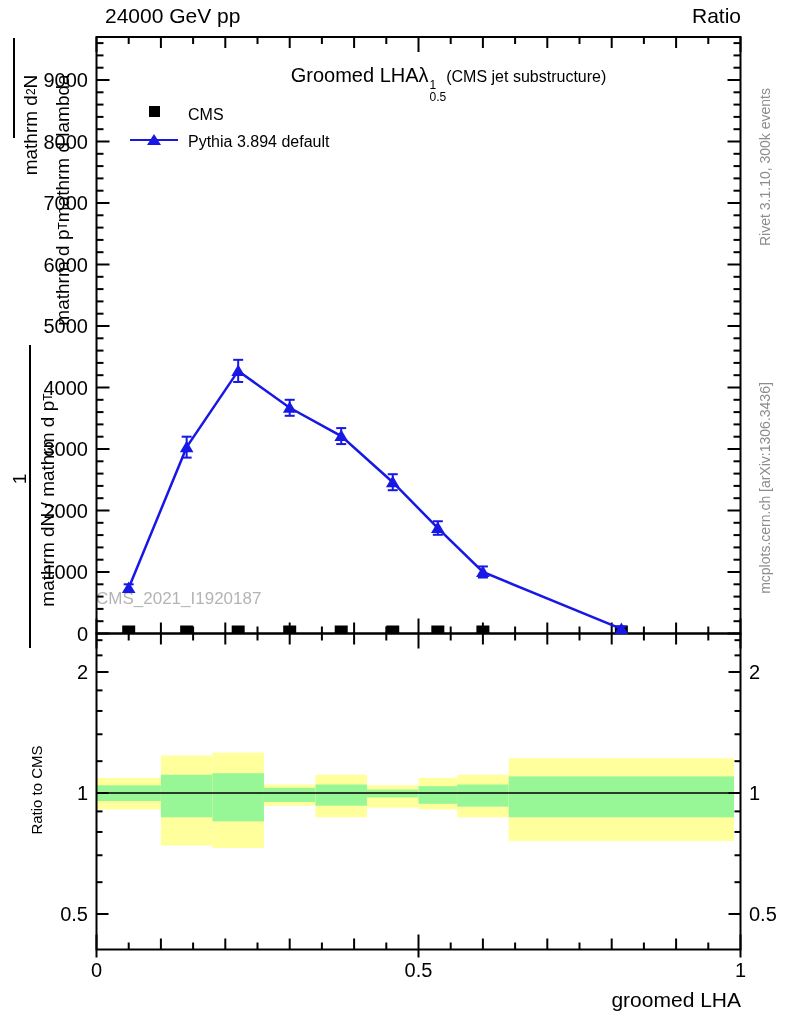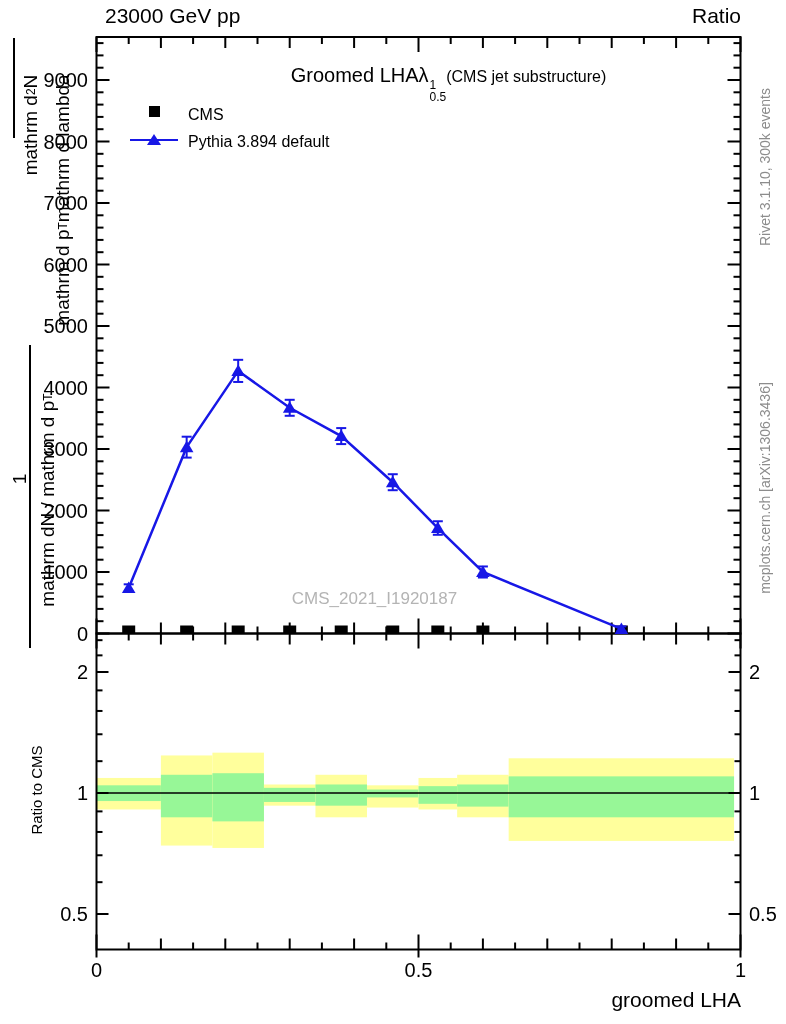--- a/index.html
+++ b/index.html
@@ -17,21 +17,21 @@
           text-align:left;vertical-align:-7px;margin-left:1px;}
   .legend{left:128px;top:106px;}
   .legend-row{display:flex;align-items:flex-start;height:27px;}
   .legend-marker-cell{width:52px;display:flex;align-items:center;justify-content:center;position:relative;}
   .sq{width:11px;height:11px;background:#000;}
   .pyline{position:relative;width:48px;height:13px;}
   .pyline .ln{position:absolute;left:0;top:5.5px;width:48px;height:2.5px;background:#1717e6;}
   .pyline .tri{position:absolute;left:17px;top:1px;width:0;height:0;
       border-left:7px solid transparent;border-right:7px solid transparent;border-bottom:11px solid #1717e6;}
   .legend-label{font-size:16px;margin-left:8px;}
-  .watermark{left:96px;width:557px;top:589px;text-align:center;font-size:17px;color:#b4b4b4;}
+  .watermark{left:96px;width:557px;top:589px;text-align:left;font-size:17px;color:#b4b4b4;}
   .xlabel{right:45px;top:988px;font-size:21px;}
   .bar{position:absolute;background:#000;}
   svg{position:absolute;left:0;top:0;}
 </style>
 </head>
 <body>
 
 <div class="page">
 
   <div class="abs watermark">CMS_2021_I1920187</div>
@@ -356,21 +356,21 @@
         </g>
         <path d="M 482.9 565.5 L 489.7 577 L 476.09999999999997 577 Z" fill="#1717e6"></path>
         <g stroke="#1717e6" stroke-width="2">
           <line x1="621.36" y1="626.4275" x2="621.36" y2="631.3475000000001"></line>
           <line x1="616.36" y1="626.4275" x2="626.36" y2="626.4275"></line>
           <line x1="616.36" y1="631.3475000000001" x2="626.36" y2="631.3475000000001"></line>
         </g>
         <path d="M 621.36 622.3875 L 628.16 633.8875 L 614.5600000000001 633.8875 Z" fill="#1717e6"></path>
       </g>
     </svg>
-    <div class="abs hdr" style="left:105px;">23000 GeV pp</div>
+    <div class="abs hdr" style="left:105px;">24000 GeV pp</div>
   <div class="abs hdr" style="right:45px;">Ratio</div>
 
   <div class="abs title-wrap">
     <span>Groomed LHA</span><span>λ</span><span class="supsub">
         <span>1</span>
         <span>0.5</span>
       </span><span class="paren">(CMS jet substructure)</span>
   </div>
 
   <div class="abs legend">

